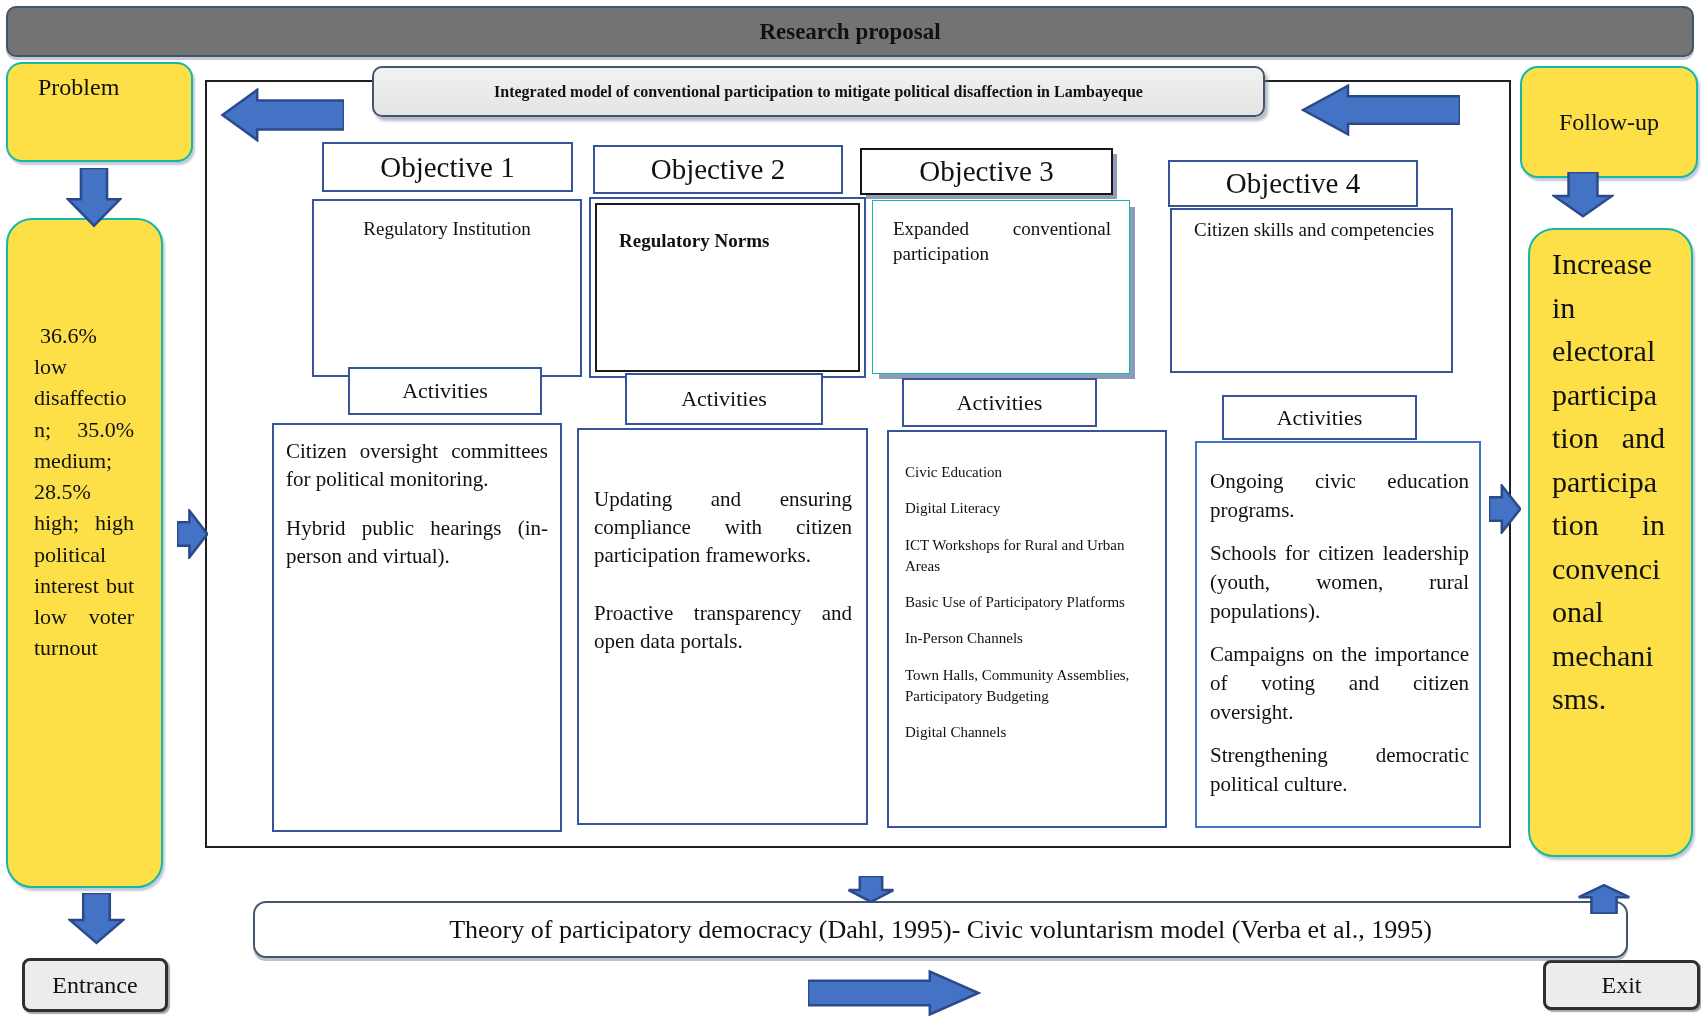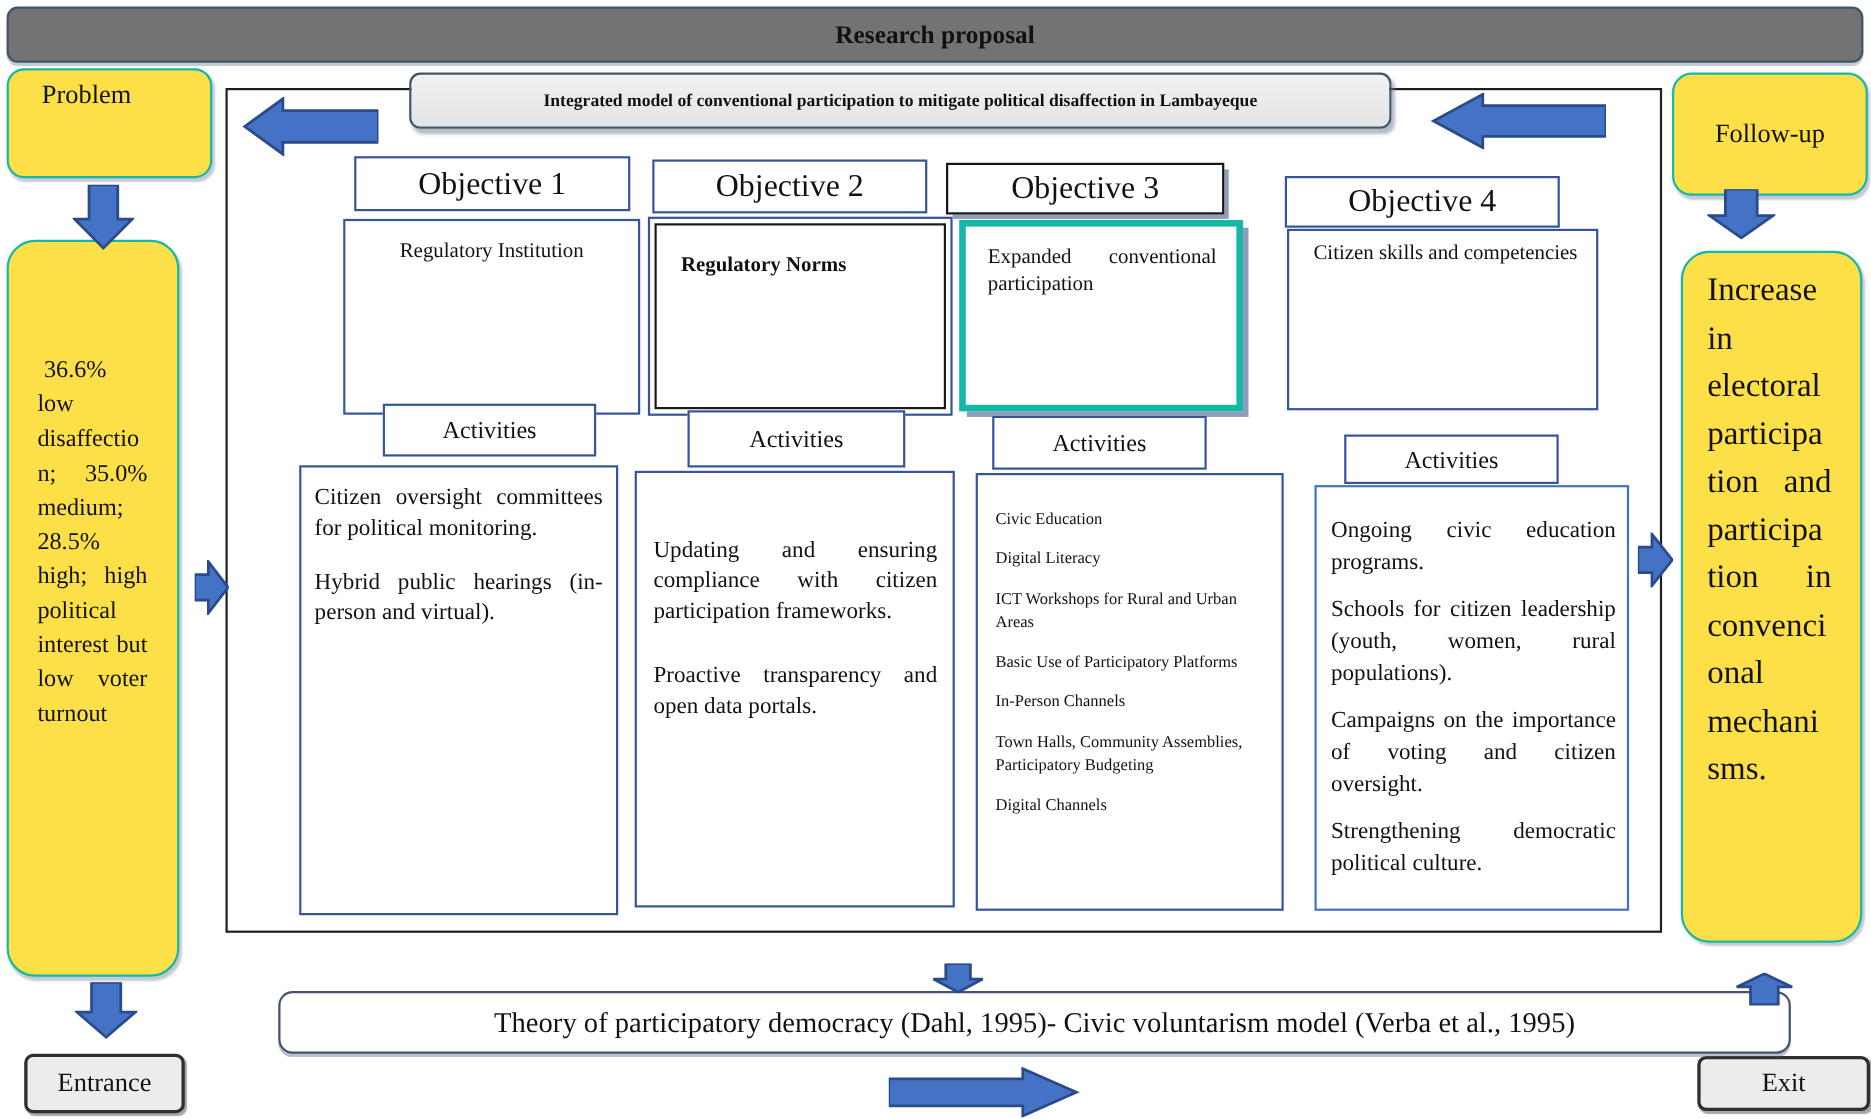--- a/index.html
+++ b/index.html
@@ -39,21 +39,21 @@
   .objlabel.dark{border:2px solid #161616;box-shadow:5px 5px 0 -1px #8d9cb8;}
   .actlabel{background:#fff;border:2px solid #35549b;display:flex;align-items:center;justify-content:center;
             font-size:22px;}
   .topic{background:#fff;border:2px solid #35549b;font-size:19px;line-height:1.3;}
   .content{background:#fff;border:2px solid #35549b;font-size:21px;line-height:1.33;text-align:justify;}
   .content p,.topic p{margin:0;}
 
   .t1{left:312px;top:199px;width:270px;height:178px;text-align:center;padding:16px 14px 0 14px;}
   .t2{left:595px;top:203px;width:265px;height:169px;padding:24px 20px 0 22px;border:2px solid #1a1a1a;
       outline:2px solid #35549b;outline-offset:4px;font-weight:bold;}
-  .t3{left:872px;top:200px;width:258px;height:174px;padding:16px 18px 0 20px;border:6px solid #14b8a6;
+  .t3{left:872px;top:200px;width:258px;height:174px;padding:16px 18px 0 20px;border:1px solid #14b8a6;
       text-align:justify;box-shadow:6px 6px 0 -1px #8d9cb8;}
   .t4{left:1170px;top:208px;width:283px;height:165px;padding:8px 16px 0 22px;text-align:justify;}
 
   .c1{left:272px;top:423px;width:290px;height:409px;padding:13px 12px 0 12px;}
   .c1 p{margin:0 0 21px;}
   .c2{left:577px;top:428px;width:291px;height:397px;padding:56px 14px 0 15px;}
   .c2 p{margin:0 0 30px;}
   .c3{left:887px;top:430px;width:280px;height:398px;padding:30px 22px 0 16px;font-size:15px;line-height:1.42;
       text-align:left;}
   .c3 p{margin:0 0 15px;}

